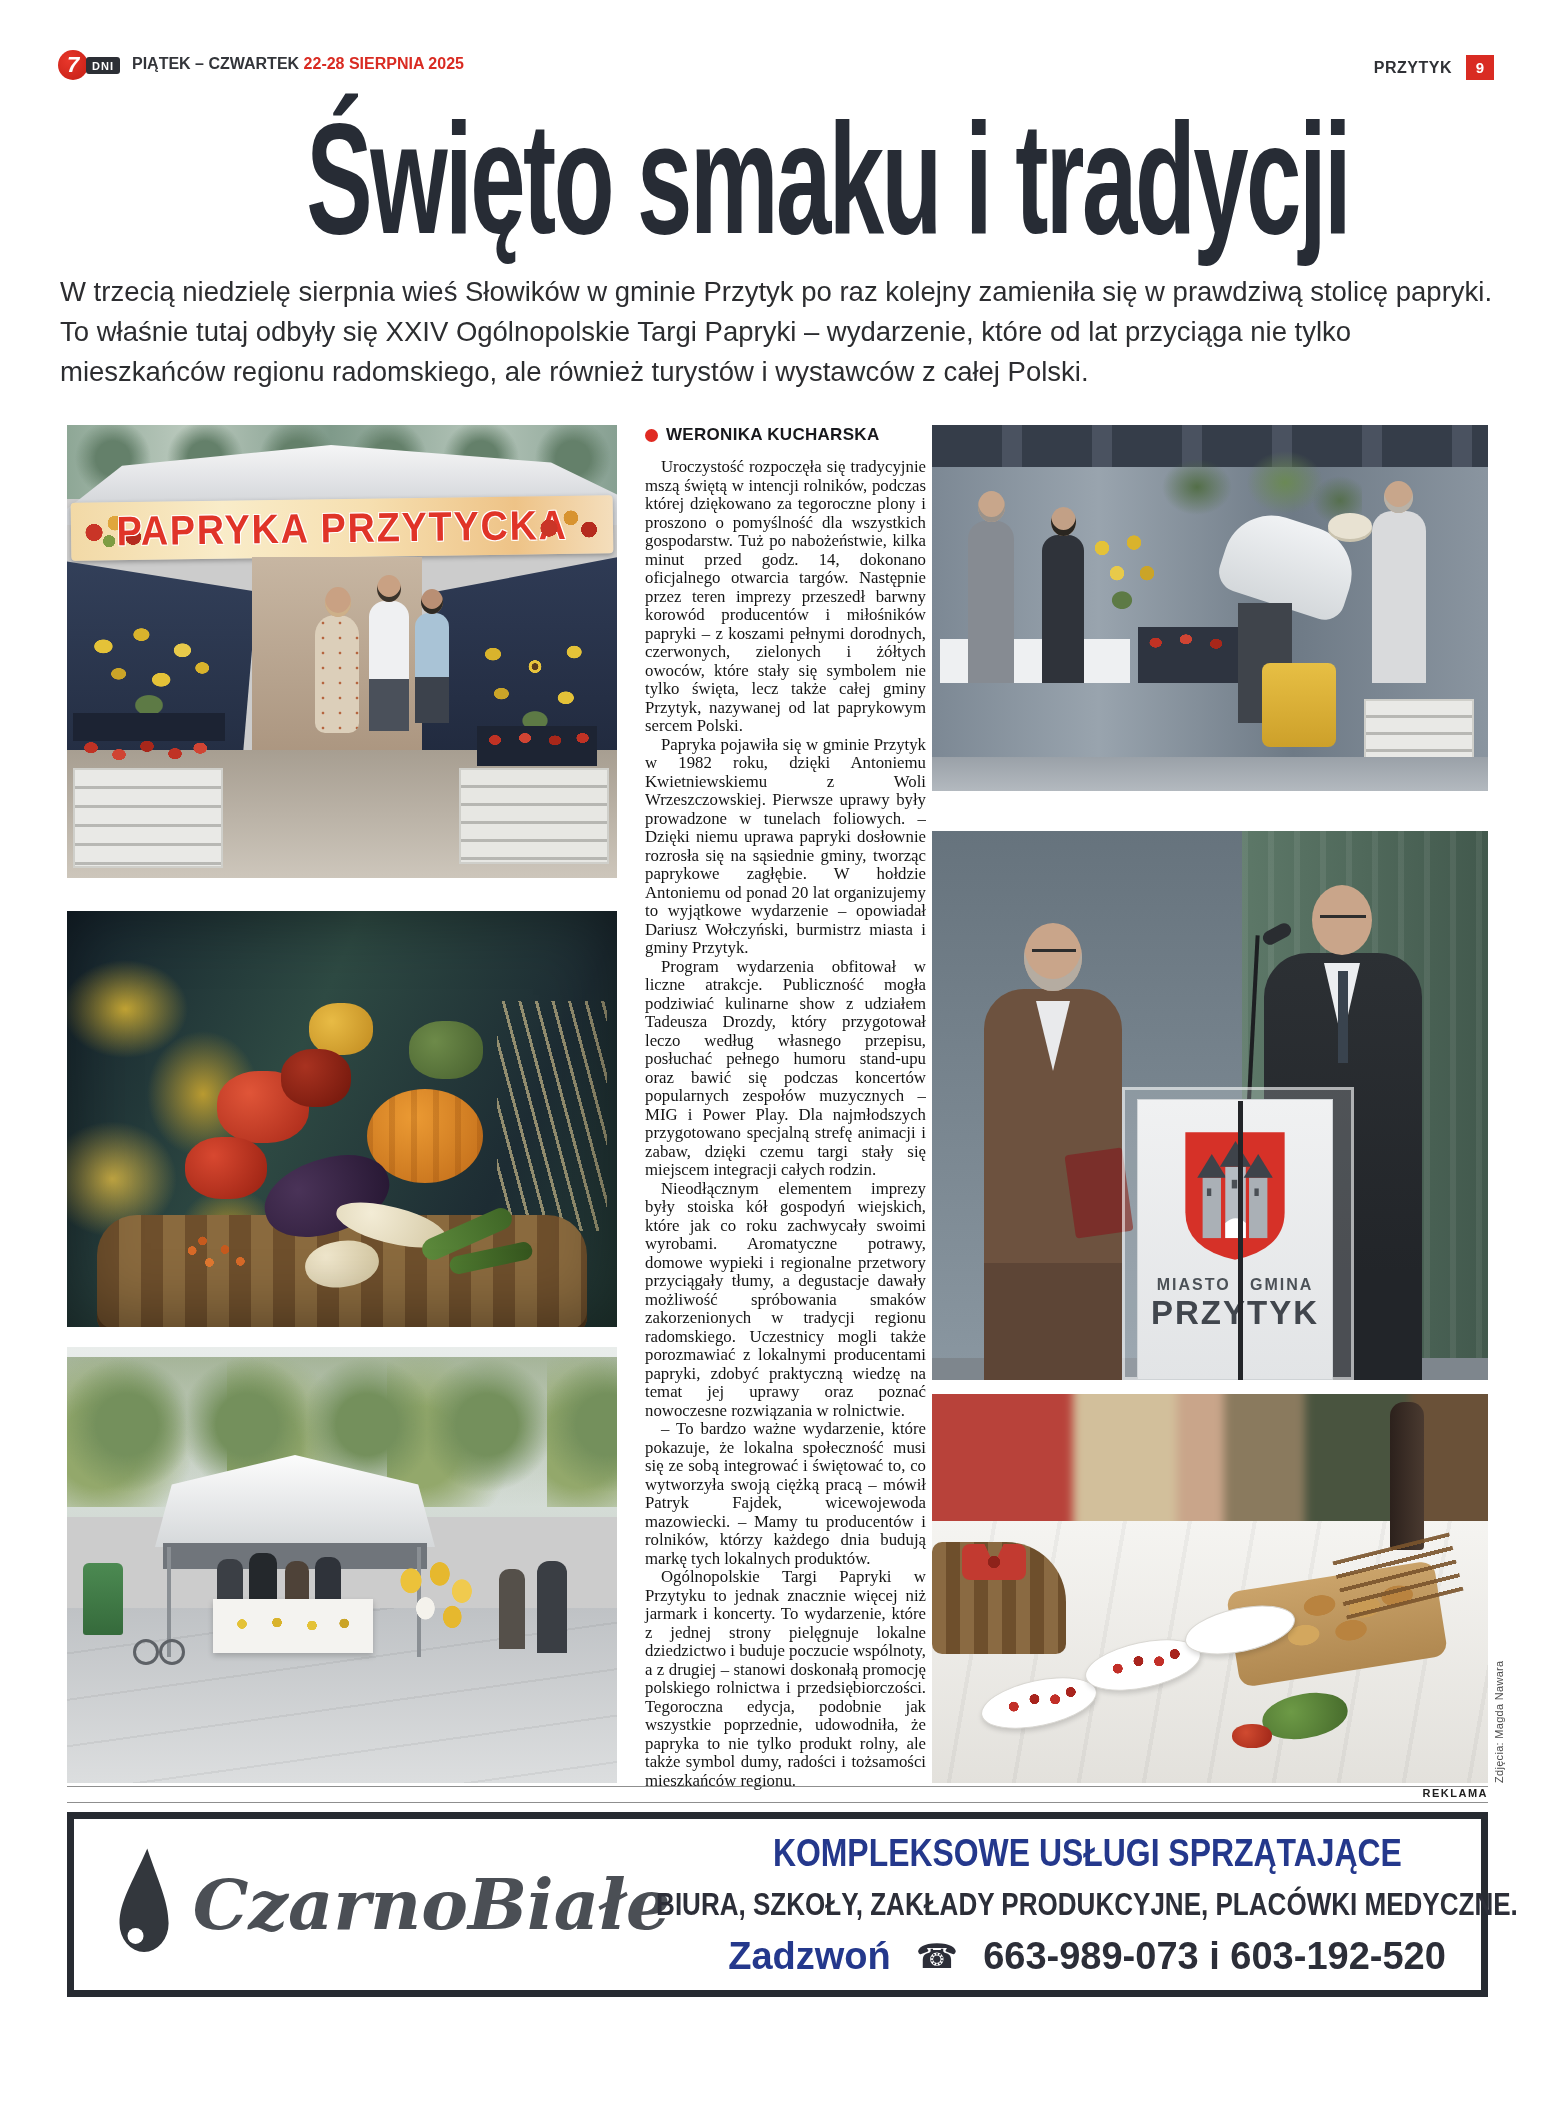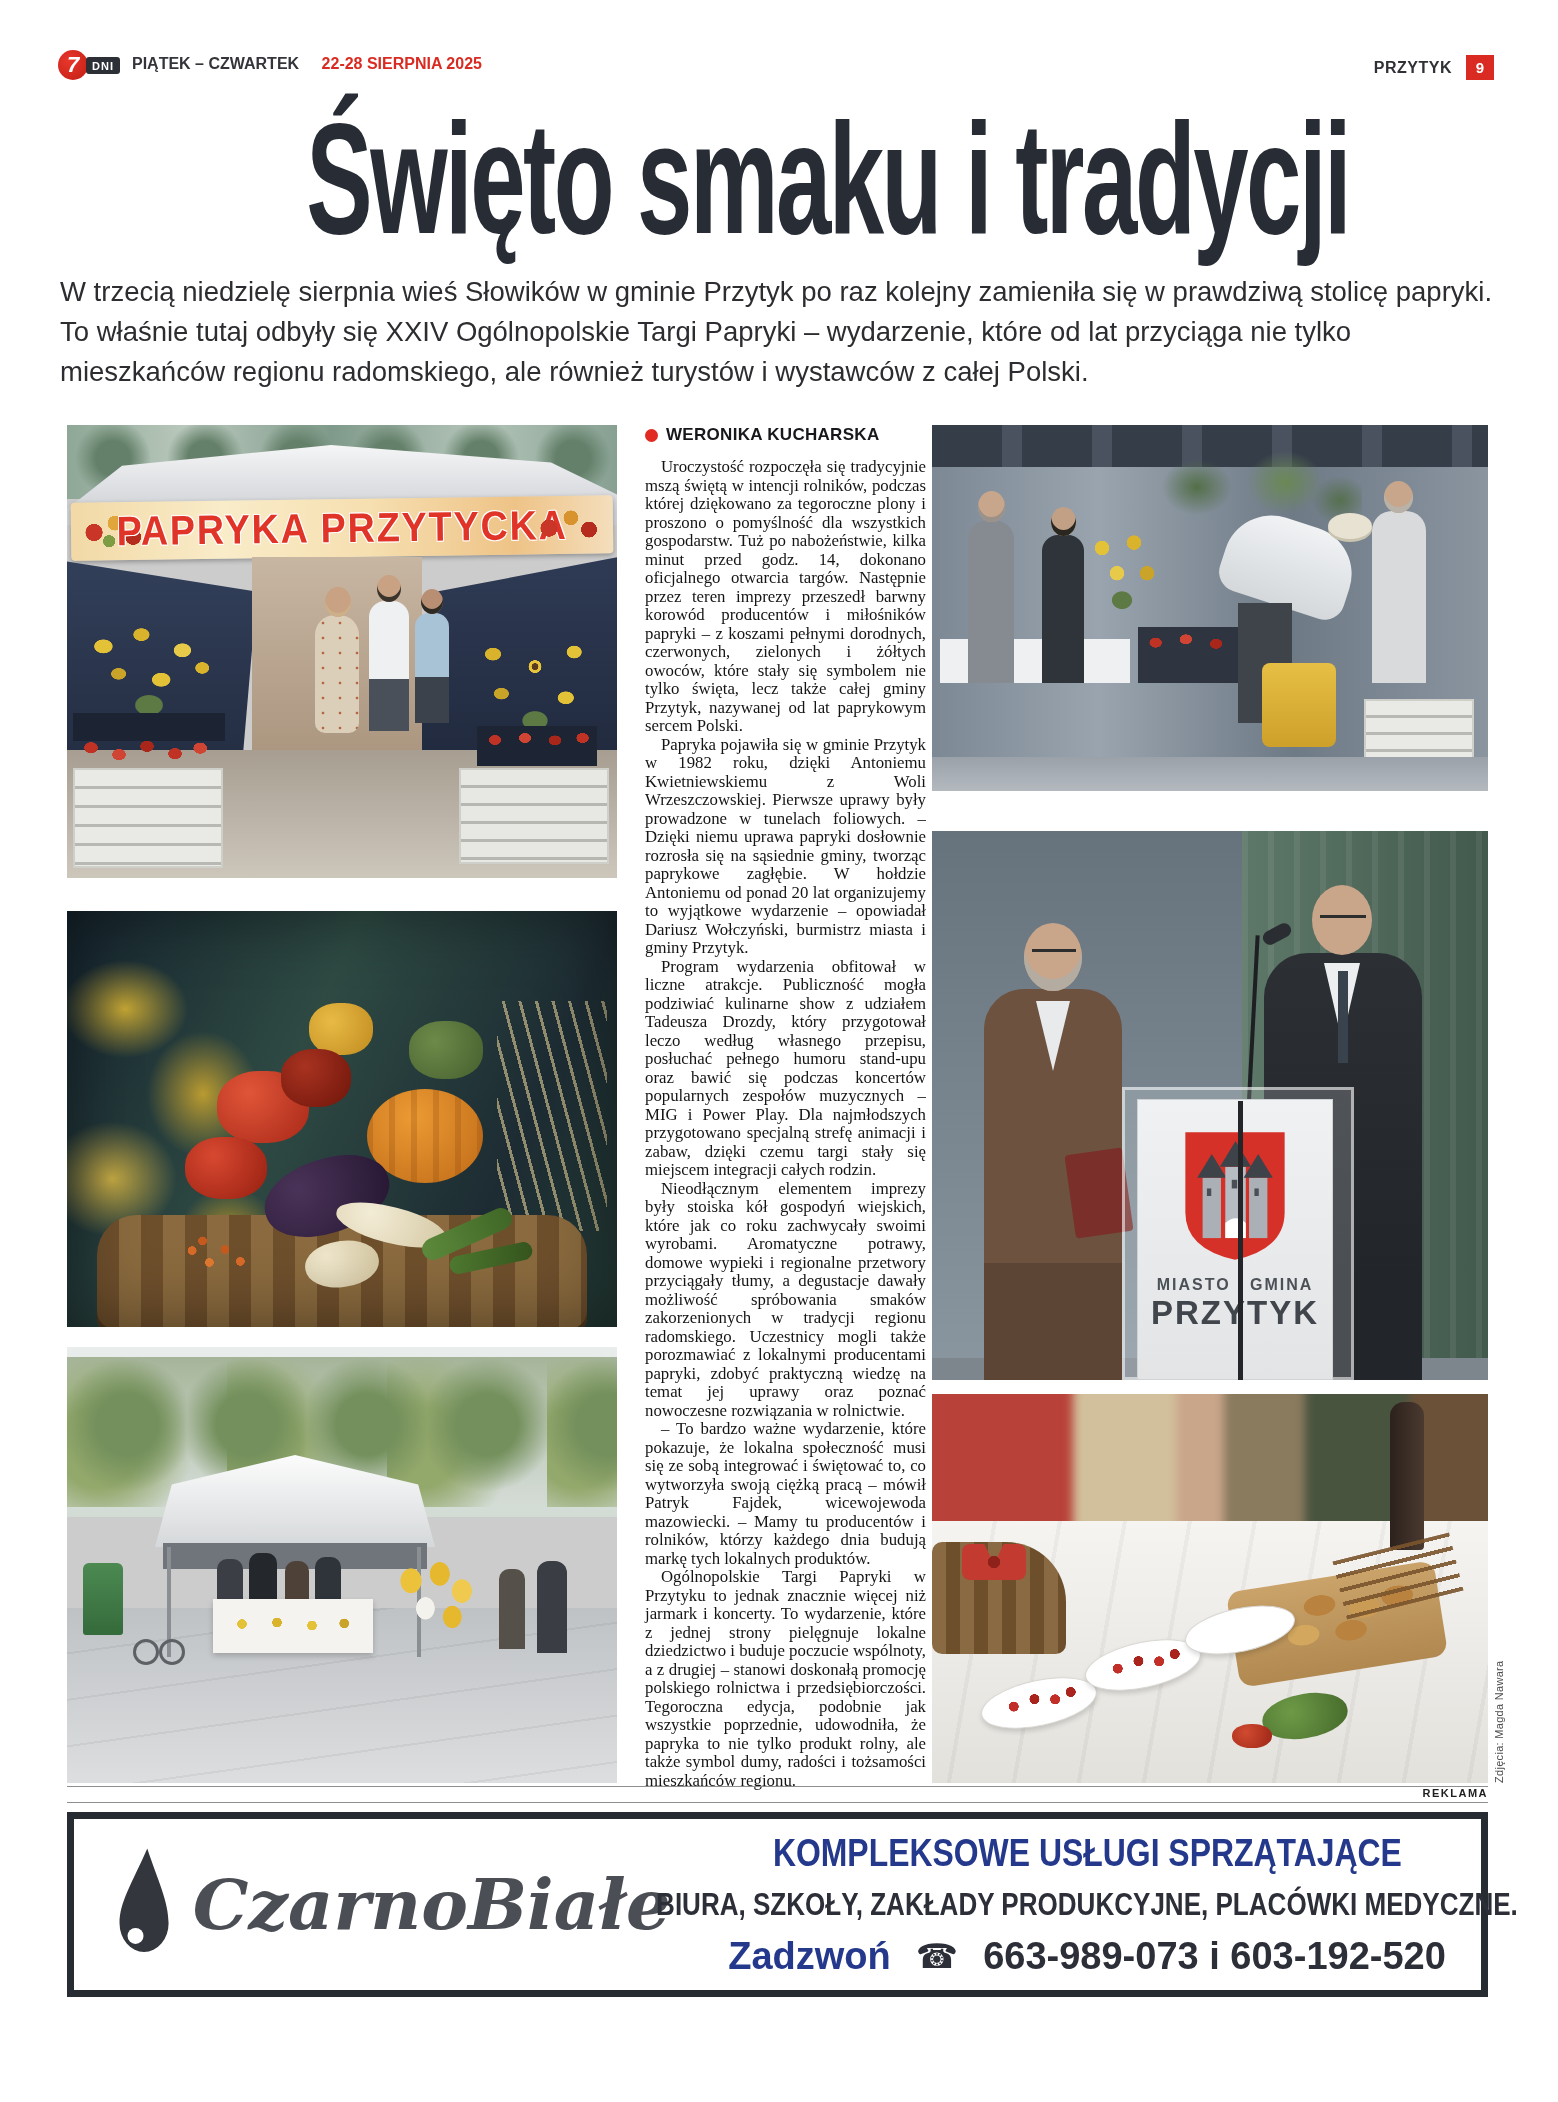--- a/index.html
+++ b/index.html
@@ -9,21 +9,21 @@
   b.sh{position:absolute;display:block}
 
   
   .hdr{position:absolute;top:50px;left:58px;right:64px;height:30px}
   .logo7{position:absolute;left:0;top:0;width:30px;height:30px;border-radius:50%;
          background:radial-gradient(circle at 35% 35%,#e8372b,#c21d14);display:flex;align-items:center;justify-content:center}
   .logo7 span{color:#fff;font-weight:800;font-style:italic;font-size:22px;line-height:1}
   .logodni{position:absolute;left:28px;top:7px;width:34px;height:17px;background:#2c2f35;border-radius:3px;
            color:#fff;font-weight:700;font-size:11px;display:flex;align-items:center;justify-content:center;letter-spacing:1px}
   .hdr-left{position:absolute;left:74px;top:5px;font-weight:700;font-size:16px;color:#33353a;white-space:nowrap}
-  .hdr-left .date{color:#d92b22;margin-left:18px}
+  .hdr-left .date{color:#d92b22;margin-left:0}
   .hdr-right{position:absolute;right:0;top:5px;display:flex;align-items:center;gap:14px}
   .hdr-right .section{font-weight:700;font-size:16px;color:#2f3136;letter-spacing:.5px}
   .pagebox{width:28px;height:25px;background:#d92b22;color:#fff;font-weight:700;font-size:15px;
            display:flex;align-items:center;justify-content:center}
 
   
   .headline{position:absolute;top:96px;left:0;width:100%;text-align:center;color:#272c35;line-height:1.05;white-space:nowrap}
   .headline span{display:inline-block;font-size:158px;font-weight:800;letter-spacing:-4px;
                  transform:scaleX(.63);transform-origin:50% 50%}
   .lead{position:absolute;top:272px;left:60px;width:1442px;font-size:27.5px;line-height:40px;color:#2c2d30}

